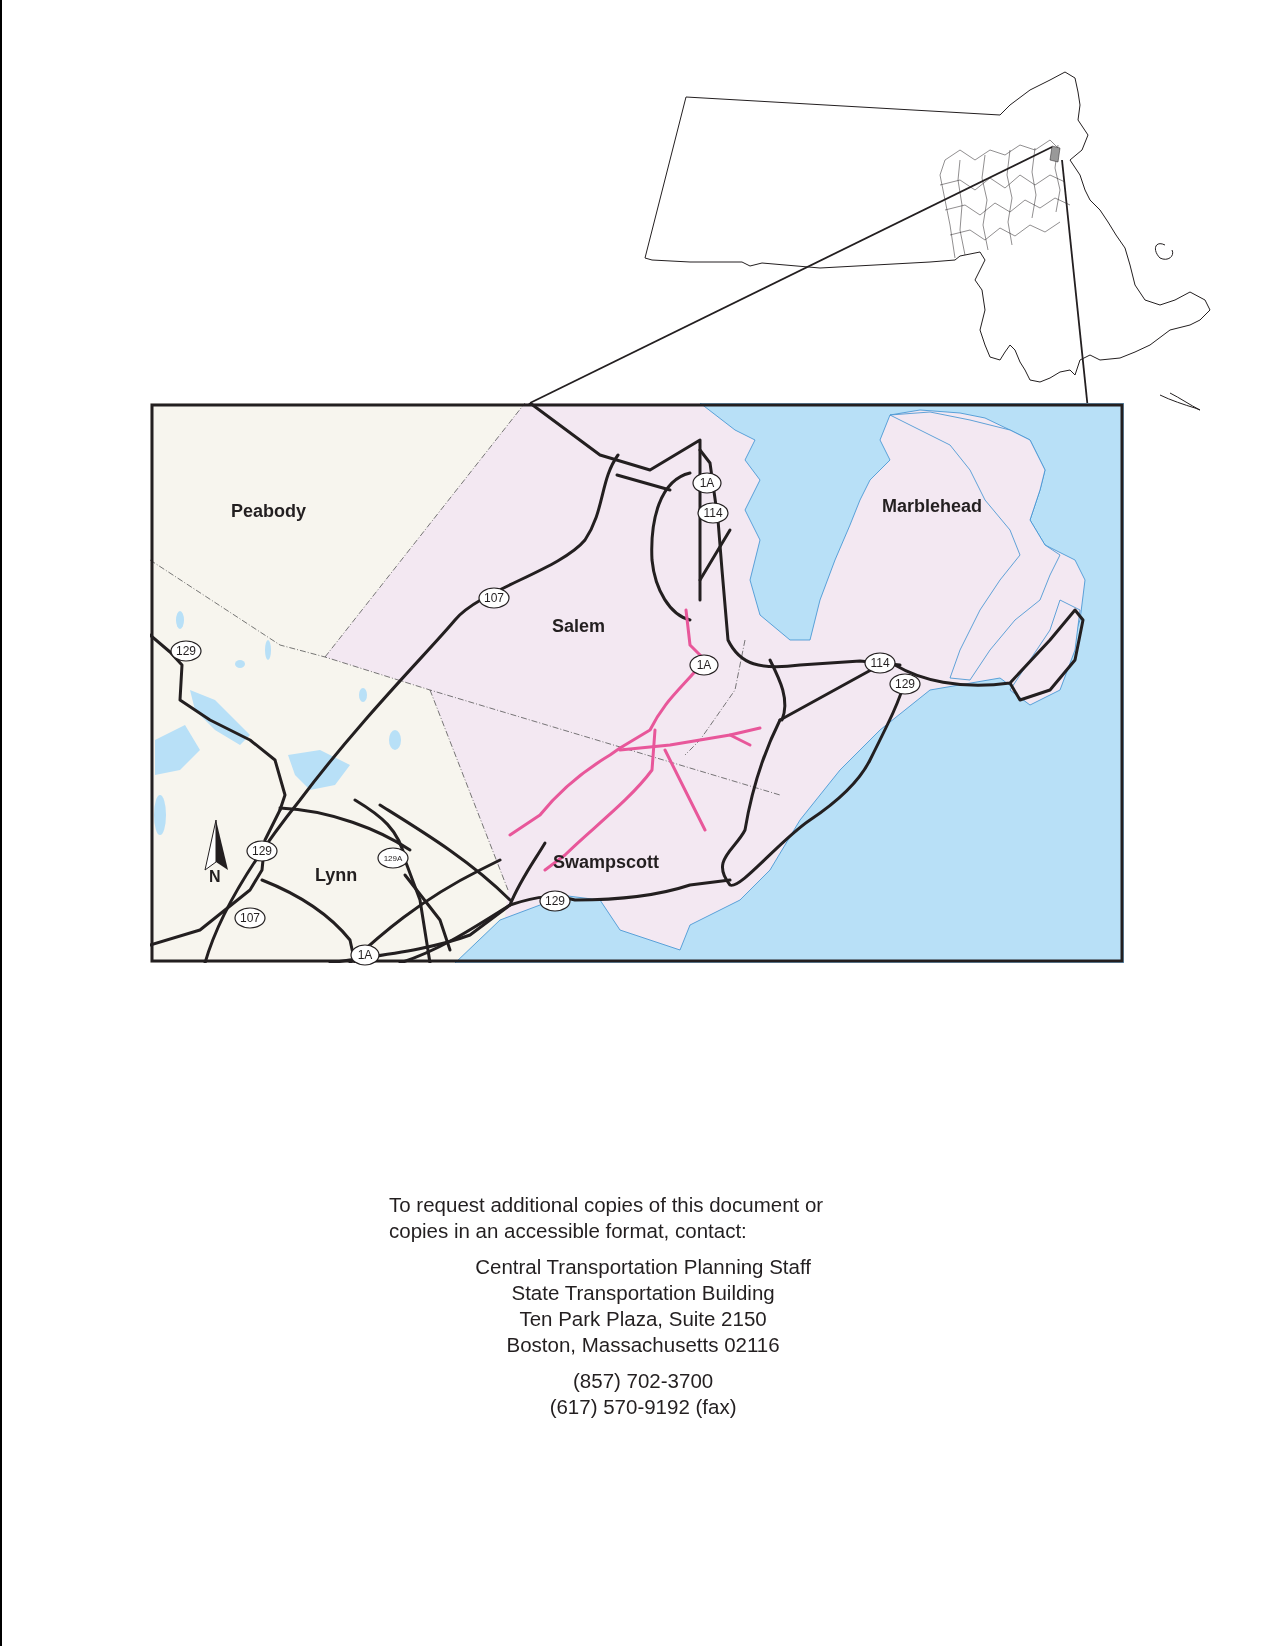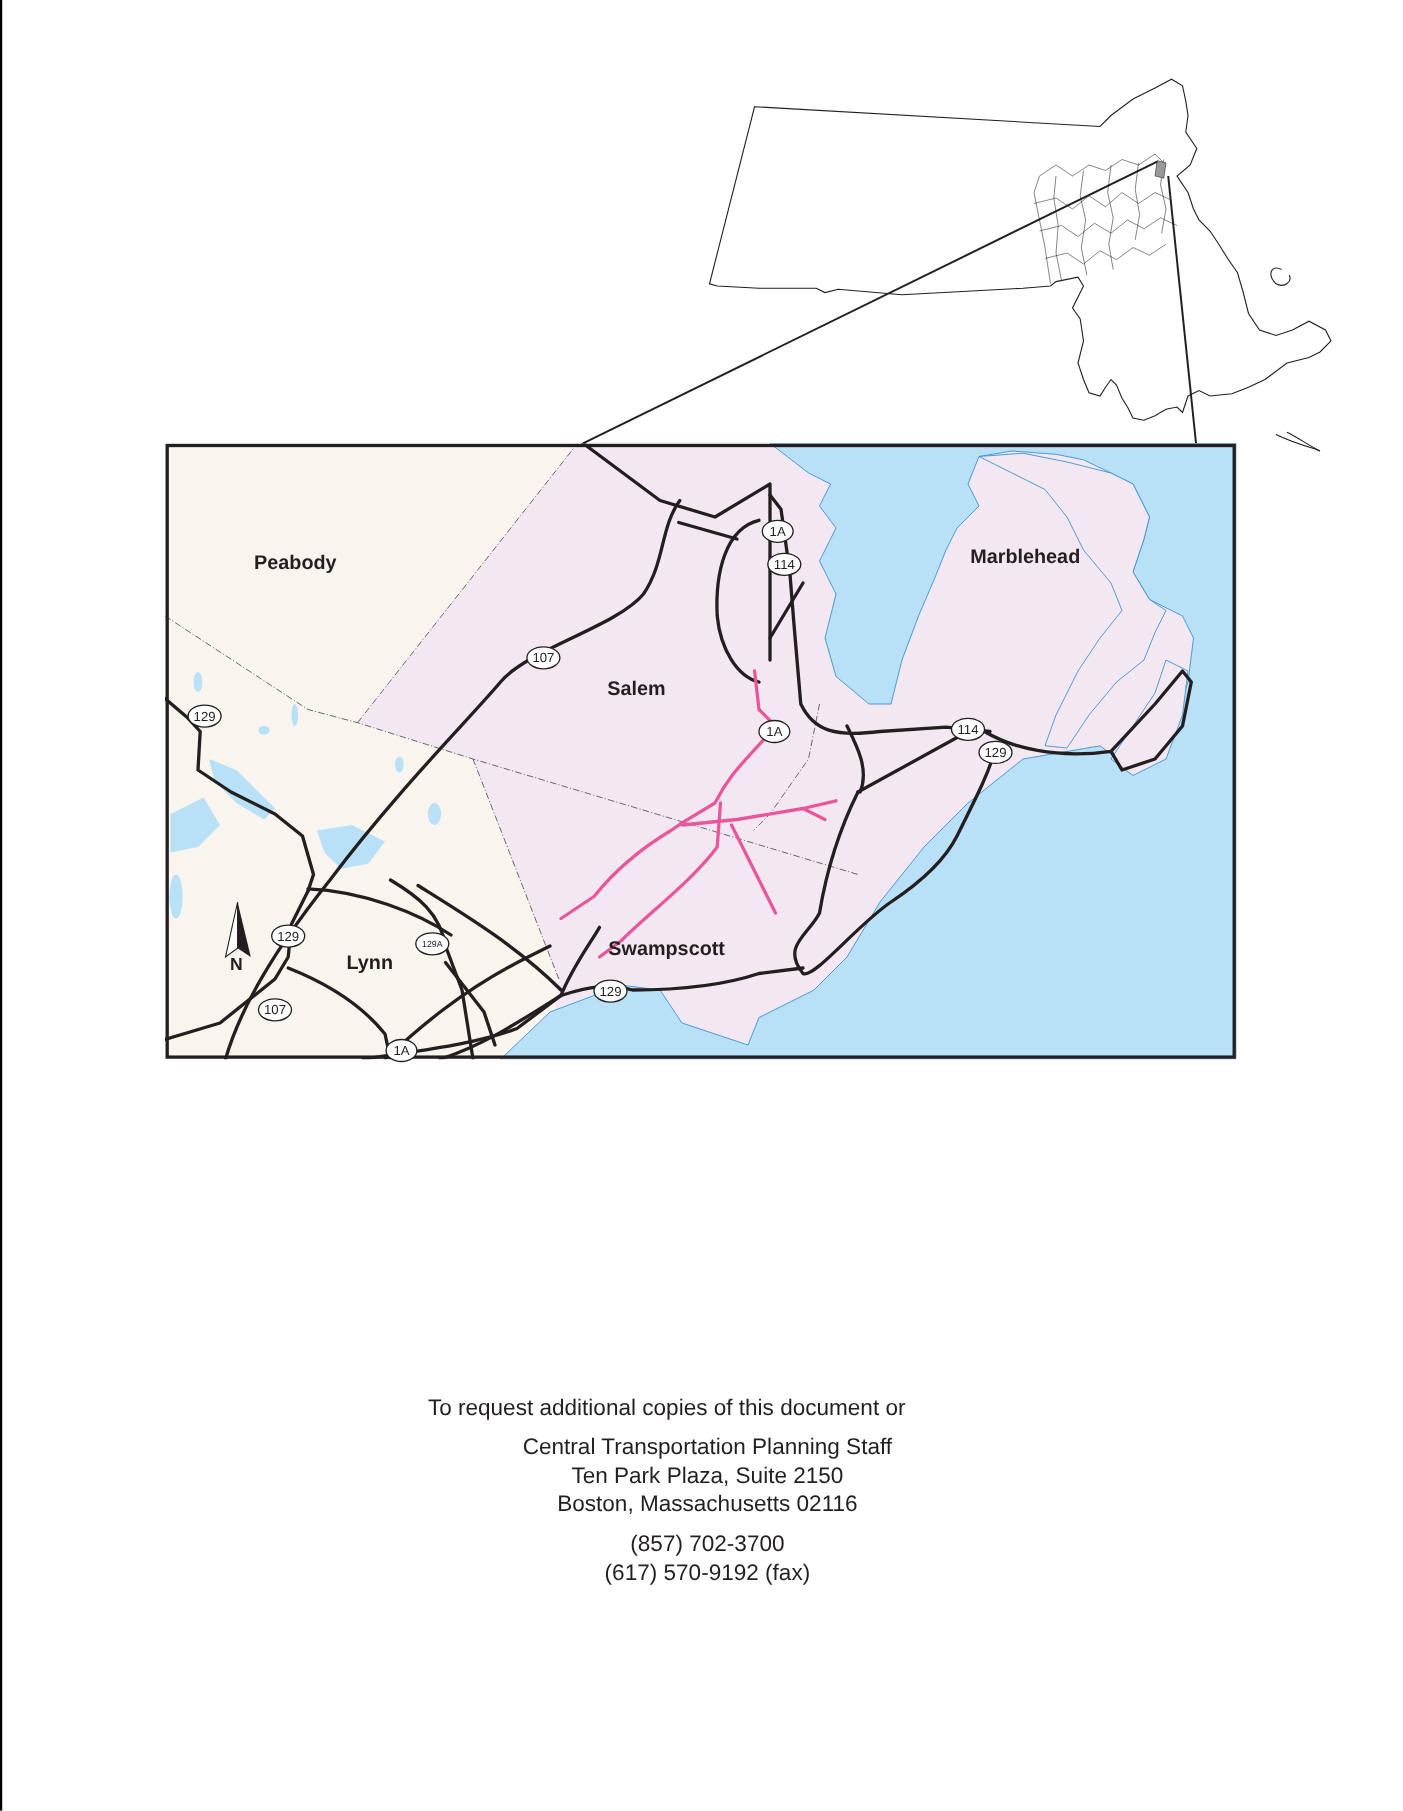--- a/index.html
+++ b/index.html
@@ -7,21 +7,21 @@
          font-family: "Liberation Sans", sans-serif; }
   .left-edge { position: absolute; left: 0; top: 0; width: 2px; height: 1646px; background: #000; }
   #map-svg { position: absolute; left: 0; top: 0; width: 1275px; height: 1000px; }
   .town-label { font-family: "Liberation Sans", sans-serif; font-weight: bold; font-size: 18px; fill: #231f20; }
   .shield-text { font-family: "Liberation Sans", sans-serif; font-size: 12px; fill: #231f20; }
   .shield-text-sm { font-family: "Liberation Sans", sans-serif; font-size: 8px; fill: #231f20; }
   .road { fill: none; stroke: #231f20; stroke-width: 3; stroke-linecap: round; stroke-linejoin: round; }
   .rail { fill: none; stroke: #e8579a; stroke-width: 3; stroke-linecap: round; stroke-linejoin: round; }
   .boundary { fill: none; stroke: #555; stroke-width: 0.8; stroke-dasharray: 6 2 1 2; }
   .shield { fill: #ffffff; stroke: #231f20; stroke-width: 1.2; }
-  .contact { position: absolute; left: 389px; top: 1267px; color: #231f20; font-size: 20.5px; line-height: 26px; }
+  .contact { position: absolute; left: 389px; top: 1192px; color: #231f20; font-size: 20.5px; line-height: 26px; }
   .contact p { margin: 0; }
   .contact .indent { padding-left: 74px; text-align: center; }
   .contact .gap { margin-top: 10px; }
 </style>
 </head>
 <body>
 
 <div class="left-edge"></div>
 
 <svg id="map-svg" viewBox="0 0 1275 1000" xmlns="http://www.w3.org/2000/svg">
@@ -178,22 +178,24 @@
       </g>
     <g>
         <ellipse class="shield" cx="555" cy="901" rx="15" ry="10"></ellipse>
         <text class="shield-text" x="555" y="905" text-anchor="middle">129</text>
       </g>
   </g>
 </svg>
 
 <div class="contact">
   <p>To request additional copies of this document or</p>
+  <p>copies in an accessible format, contact:</p>
   <div class="indent gap">
     <p>Central Transportation Planning Staff</p>
+    <p>State Transportation Building</p>
     <p>Ten Park Plaza, Suite 2150</p>
     <p>Boston, Massachusetts 02116</p>
   </div>
   <div class="indent gap">
     <p>(857) 702-3700</p>
     <p>(617) 570-9192 (fax)</p>
   </div>
 </div>
 
 </body></html>

